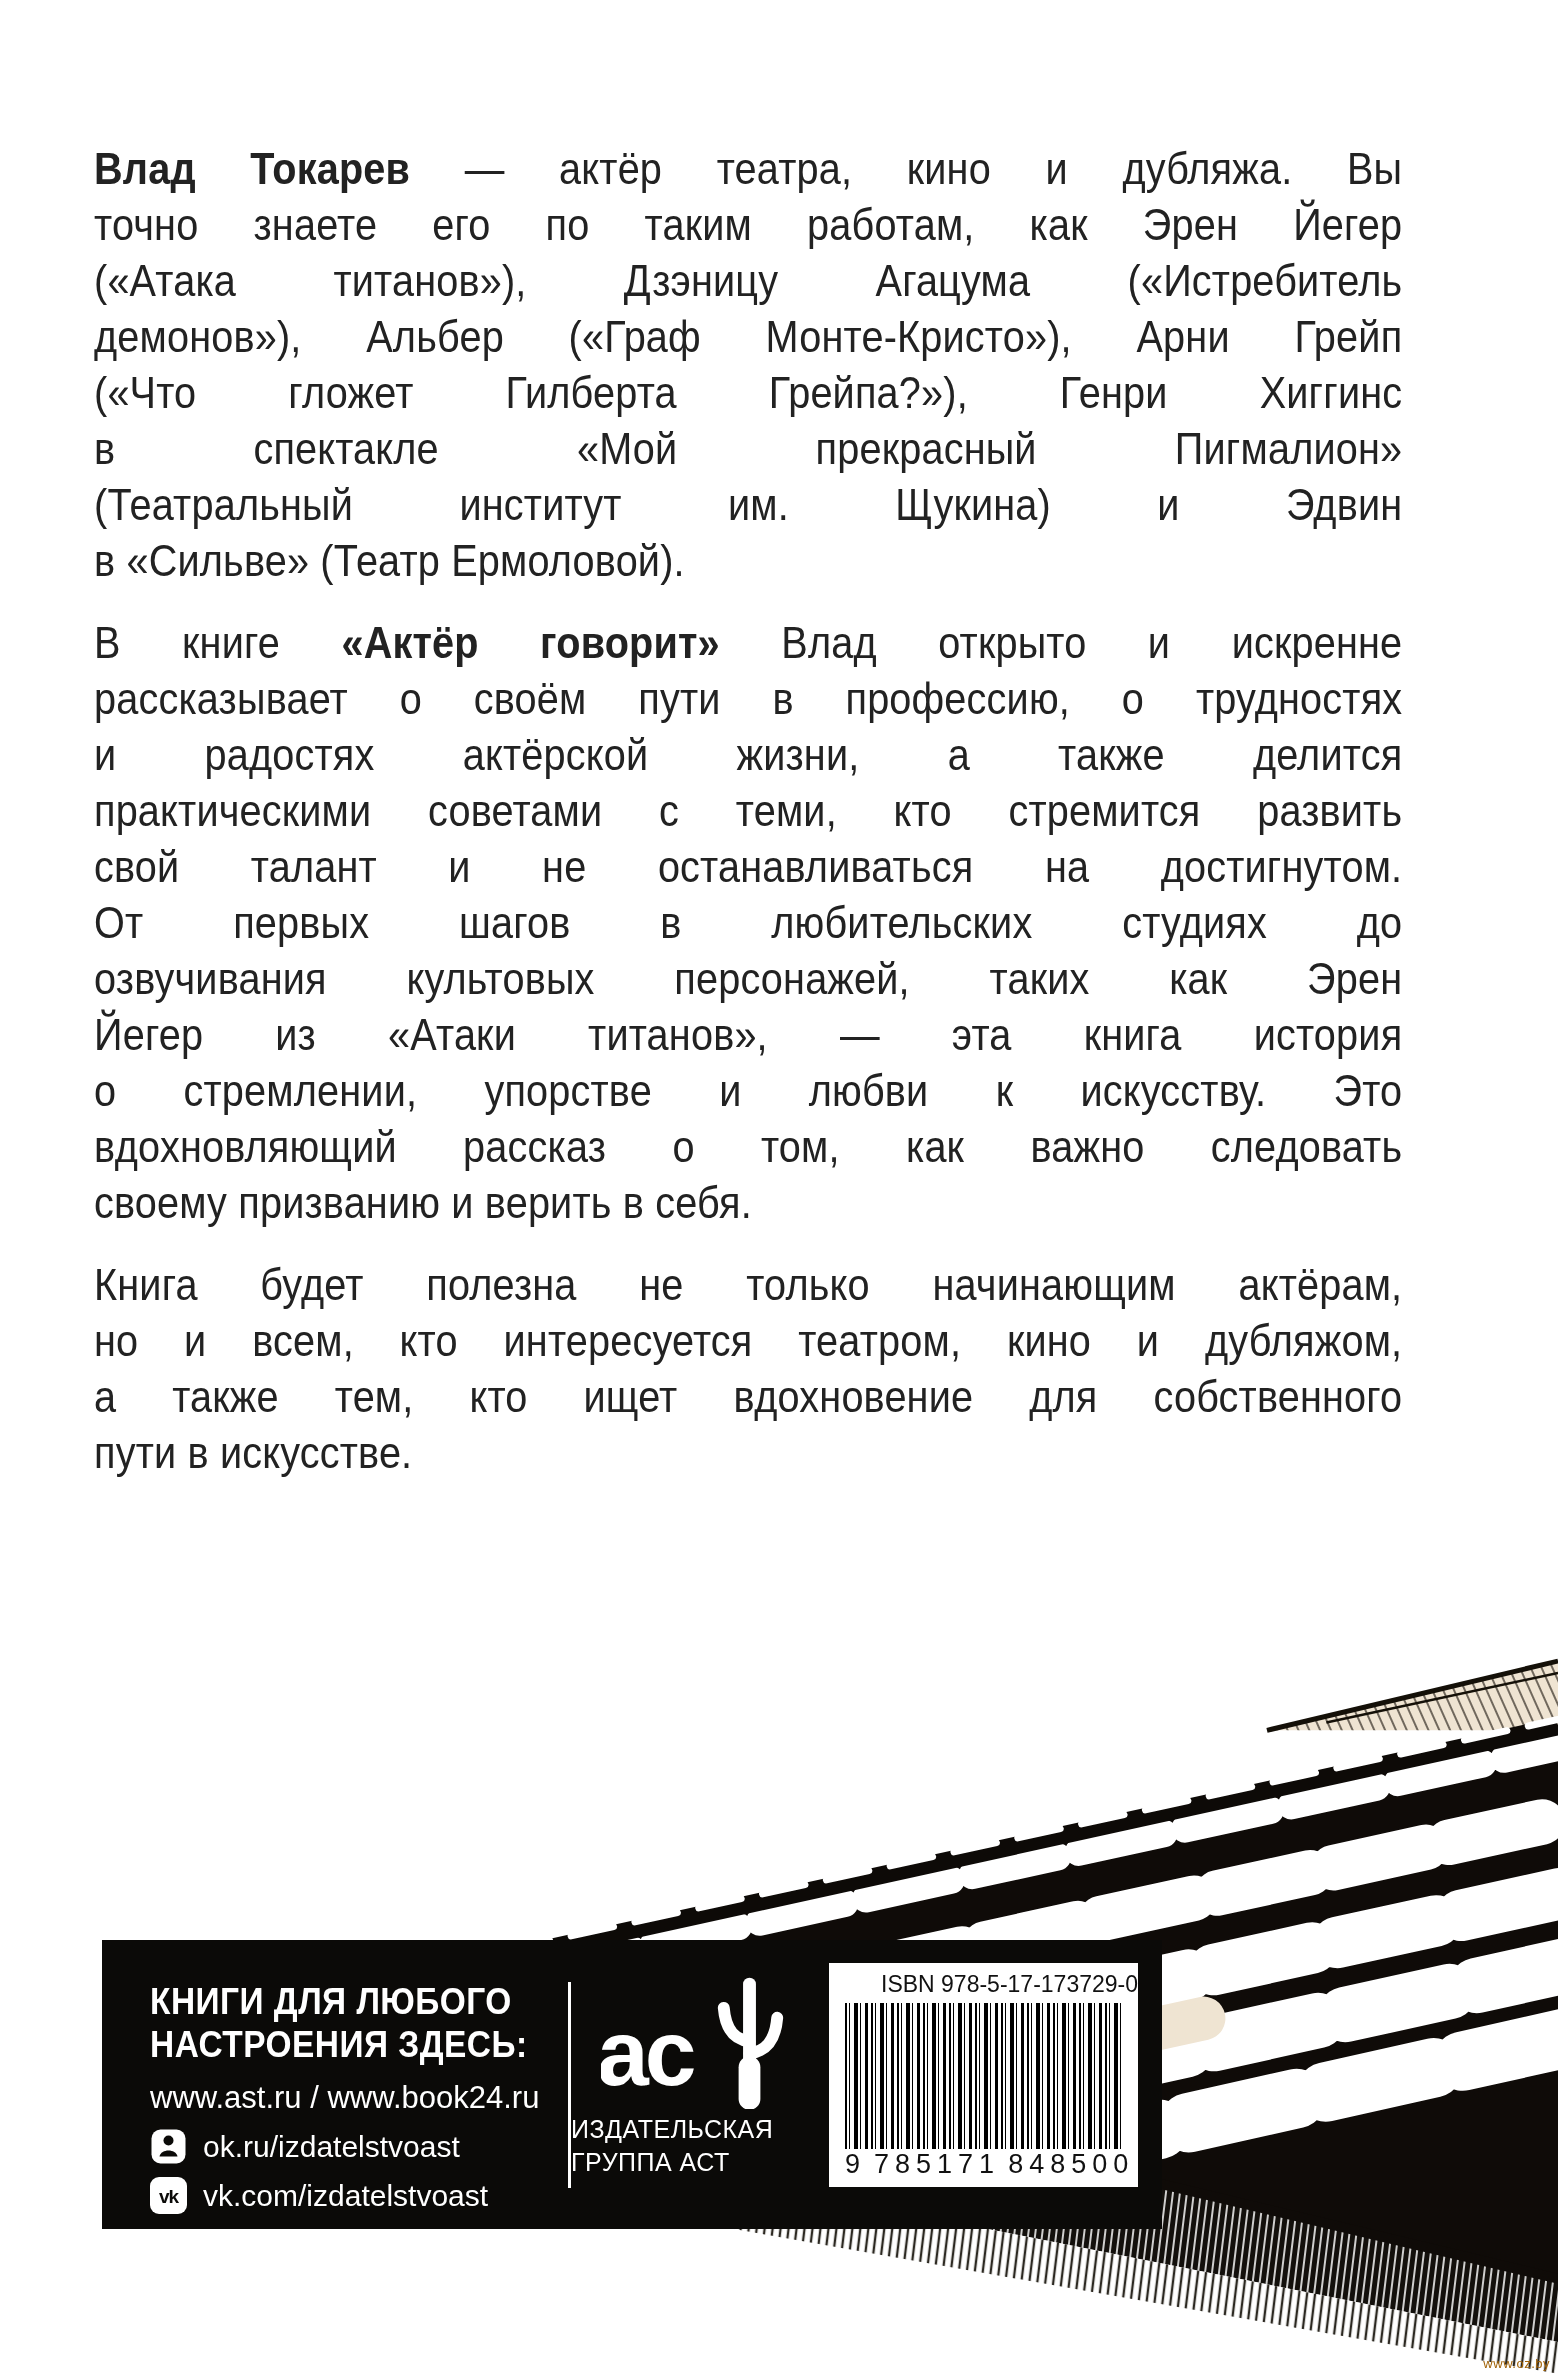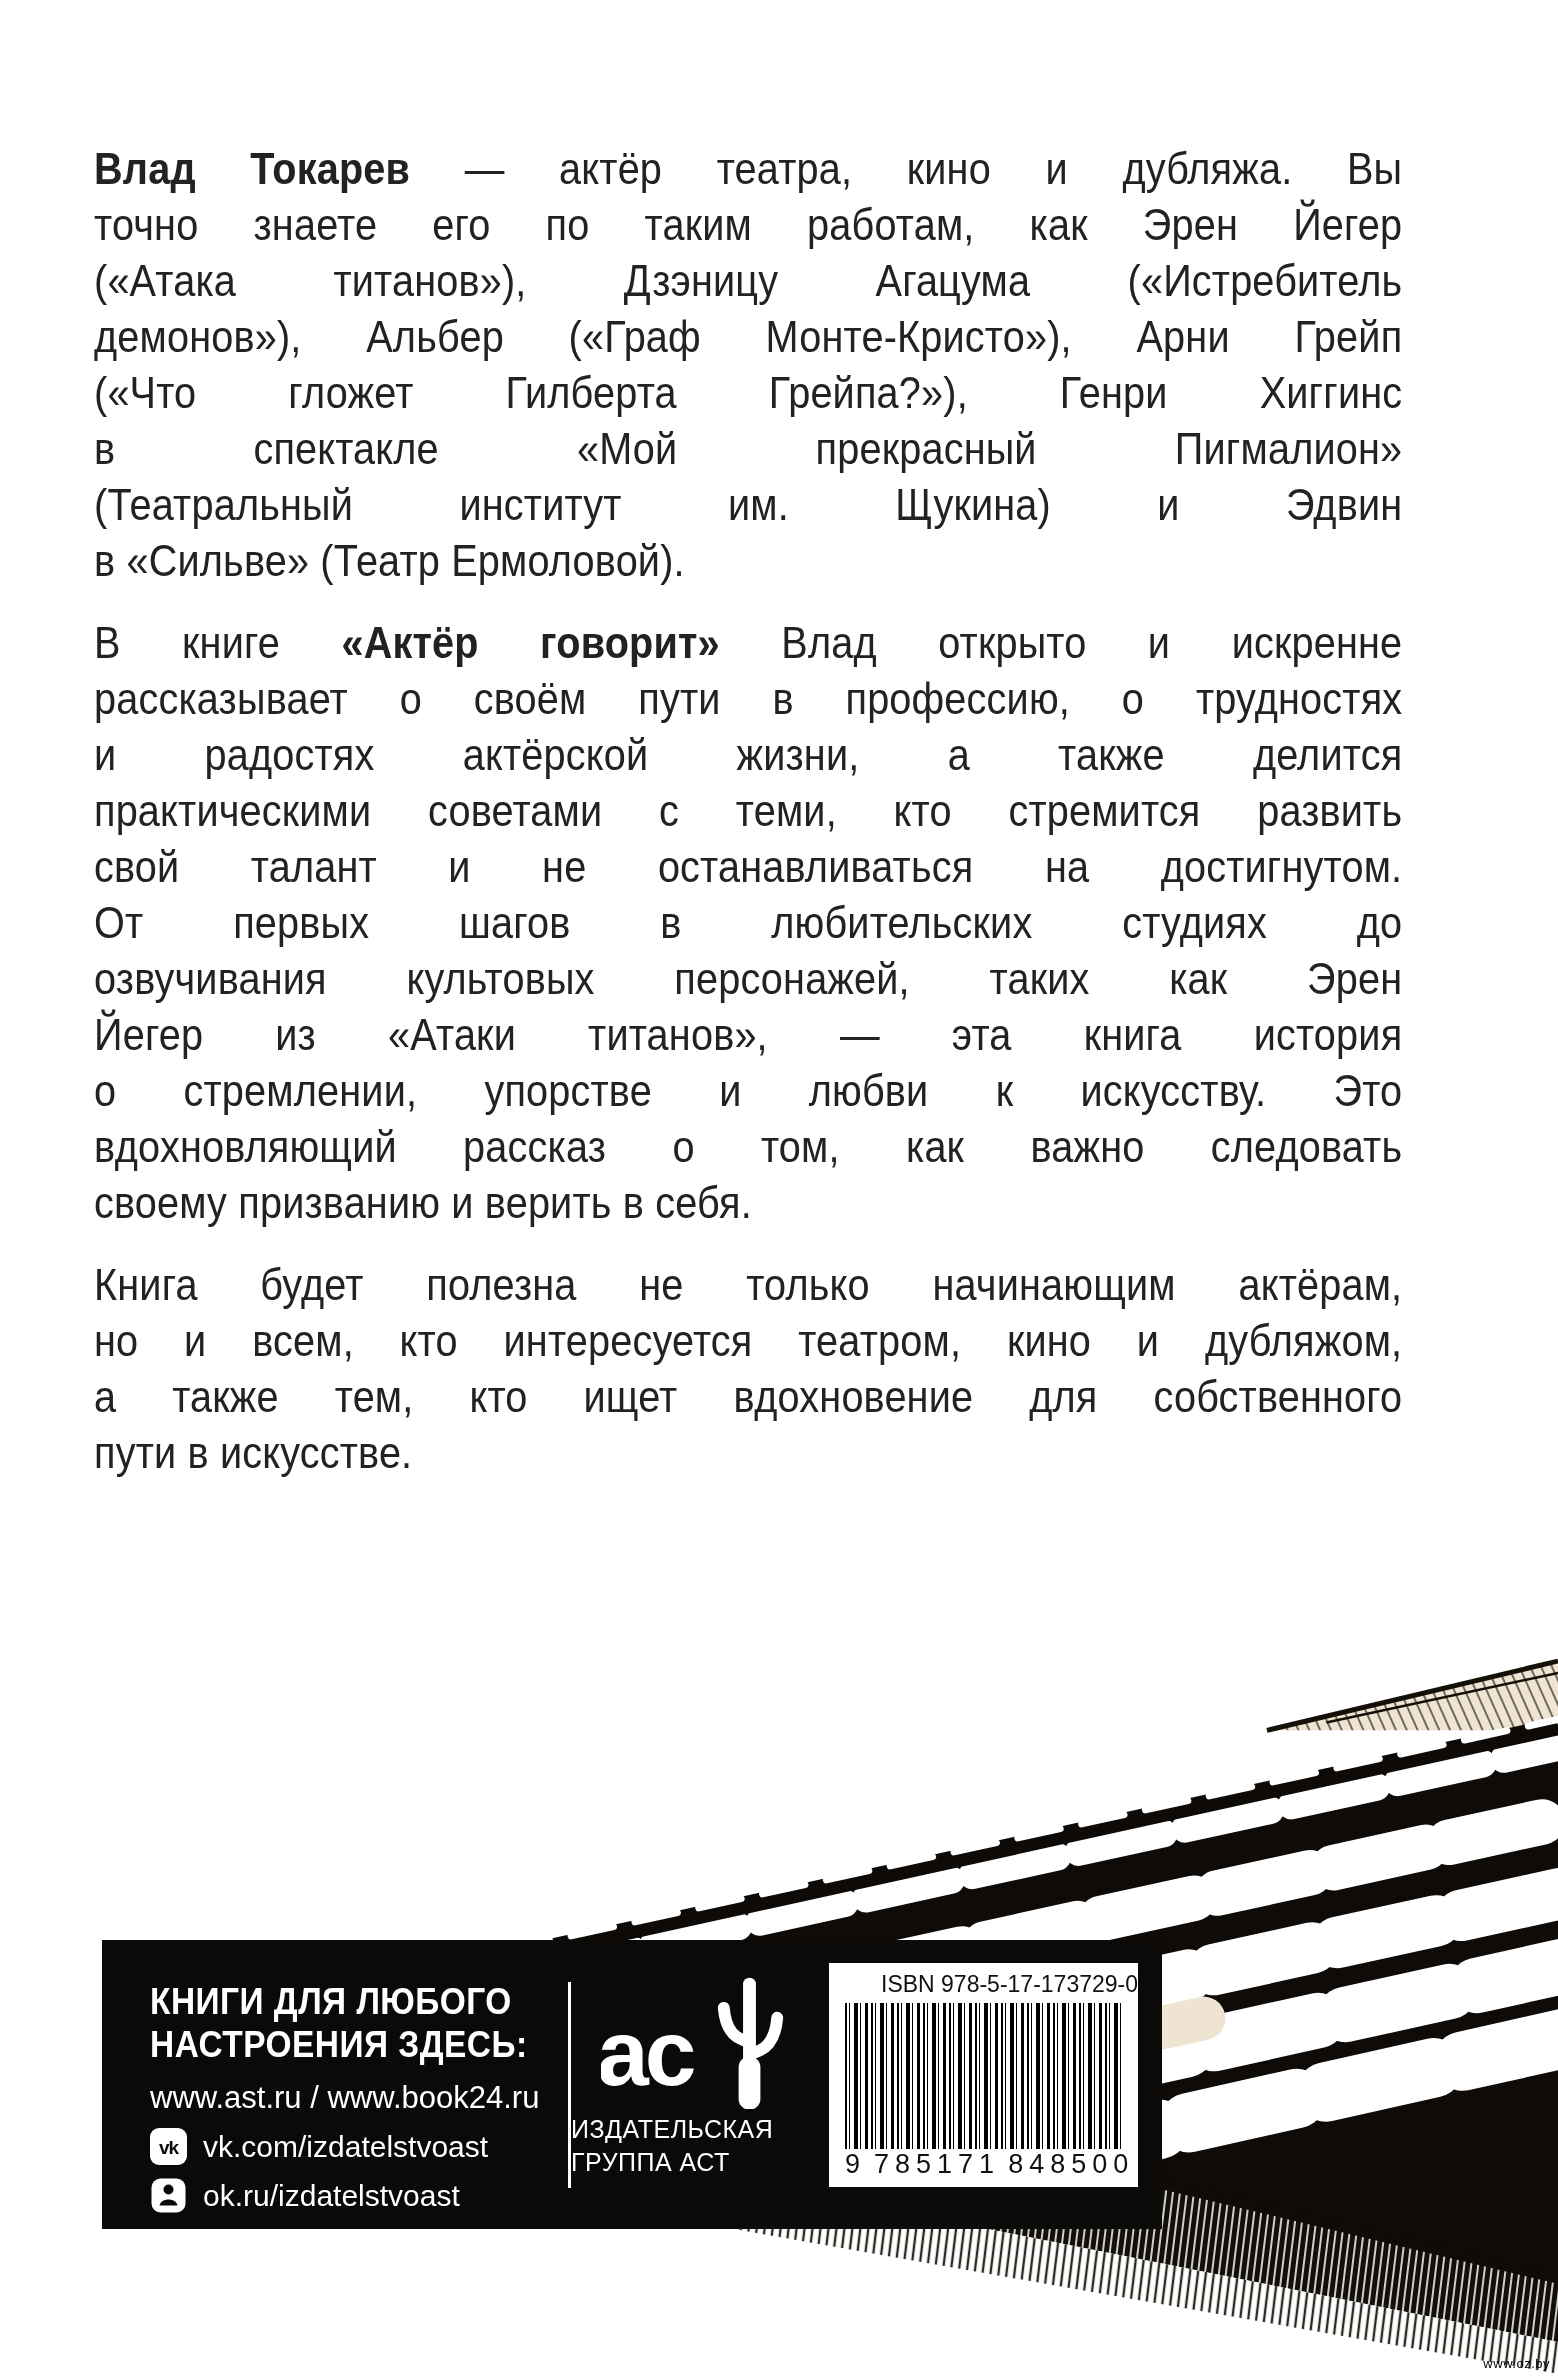--- a/index.html
+++ b/index.html
@@ -56,21 +56,21 @@
     position:absolute;left:12px;right:12px;bottom:8px;
     display:flex;justify-content:space-between;align-items:flex-end;
   }
   .digits span{
     background:#ffffff;font-size:27px;letter-spacing:6px;
     padding:0 4px;line-height:30px;
   }
   
   .watermark{
     position:absolute;right:8px;bottom:5px;z-index:3;
-    font-size:13px;color:#000000;letter-spacing:0.5px;margin-left:36px;
+    font-size:13px;color:#a16207;letter-spacing:0.5px;margin-left:36px;
   }
 </style>
 </head>
 <body>
 
 <svg class="illu" viewBox="0 0 1574 840" xmlns="http://www.w3.org/2000/svg" aria-hidden="true">
   <defs>
     <clipPath id="wedge">
         <polygon points="440,430 1574,182 1574,742 560,500"></polygon>
       </clipPath>
@@ -157,32 +157,32 @@
 
 <div class="footer-box" style="background:#0b0a08;">
   <div class="footer-left">
     <div class="promo">
       <div>КНИГИ ДЛЯ ЛЮБОГО</div>
       <div>НАСТРОЕНИЯ ЗДЕСЬ:</div>
     </div>
     <div class="sites">www.ast.ru / www.book24.ru</div>
     <div class="soc-row">
       <svg class="soc-icon" viewBox="0 0 37 37">
-        <rect x="0" y="0" width="37" height="37" rx="9" fill="#ffffff"></rect>
-        <text x="18.5" y="25.5" text-anchor="middle" font-family="Liberation Sans, sans-serif" font-weight="bold" font-size="19" letter-spacing="-1" fill="#0b0a08">vk</text>
-      </svg>
-      <span class="soc-text">vk.com/izdatelstvoast</span>
-    </div>
-    <div class="soc-row">
-      <svg class="soc-icon" viewBox="0 0 37 37">
         <rect x="1.5" y="1.5" width="34" height="34" rx="9" fill="#ffffff"></rect>
         <circle cx="18.5" cy="12.5" r="5" fill="#0b0a08"></circle>
         <path d="M9.5,28.5 C11,20.5 26,20.5 27.5,28.5 Z" fill="#0b0a08"></path>
       </svg>
       <span class="soc-text">ok.ru/izdatelstvoast</span>
+    </div>
+    <div class="soc-row">
+      <svg class="soc-icon" viewBox="0 0 37 37">
+        <rect x="0" y="0" width="37" height="37" rx="9" fill="#ffffff"></rect>
+        <text x="18.5" y="25.5" text-anchor="middle" font-family="Liberation Sans, sans-serif" font-weight="bold" font-size="19" letter-spacing="-1" fill="#0b0a08">vk</text>
+      </svg>
+      <span class="soc-text">vk.com/izdatelstvoast</span>
     </div>
   </div>
 
   <div class="divider"></div>
 
   <div class="ast-col">
     <svg class="ast-logo" viewBox="0 0 200 140">
       <text x="-4" y="116" font-family="Liberation Sans, sans-serif" font-weight="bold" font-size="94" letter-spacing="-4" fill="#ffffff">ас</text>
       <g stroke="#ffffff" fill="none" stroke-linecap="round" stroke-linejoin="round">
         <path d="M150,130 L150,14" stroke-width="13"></path>

